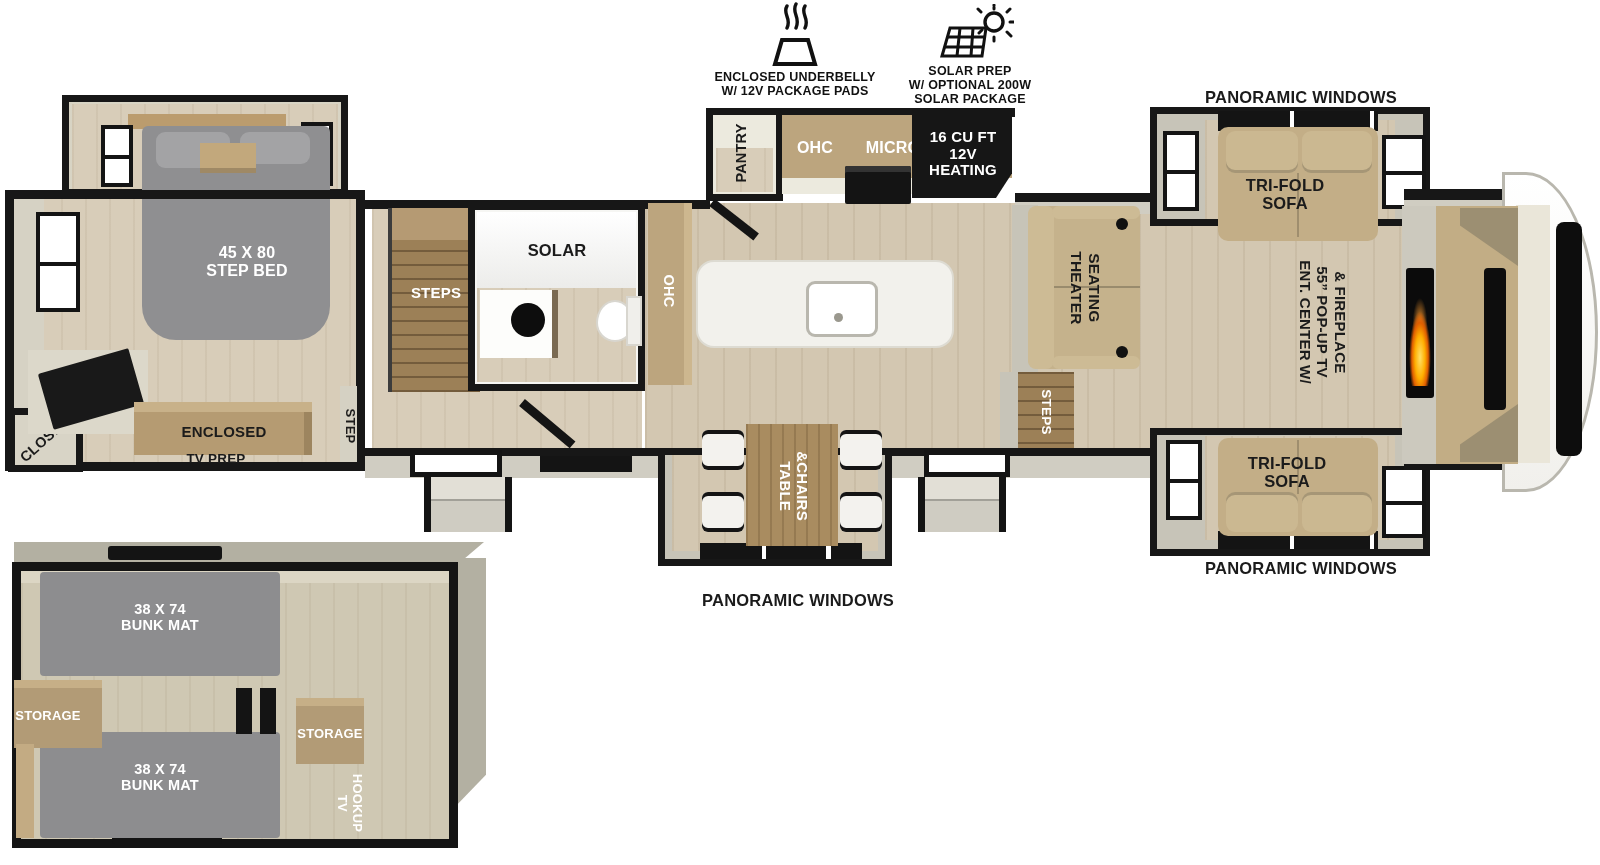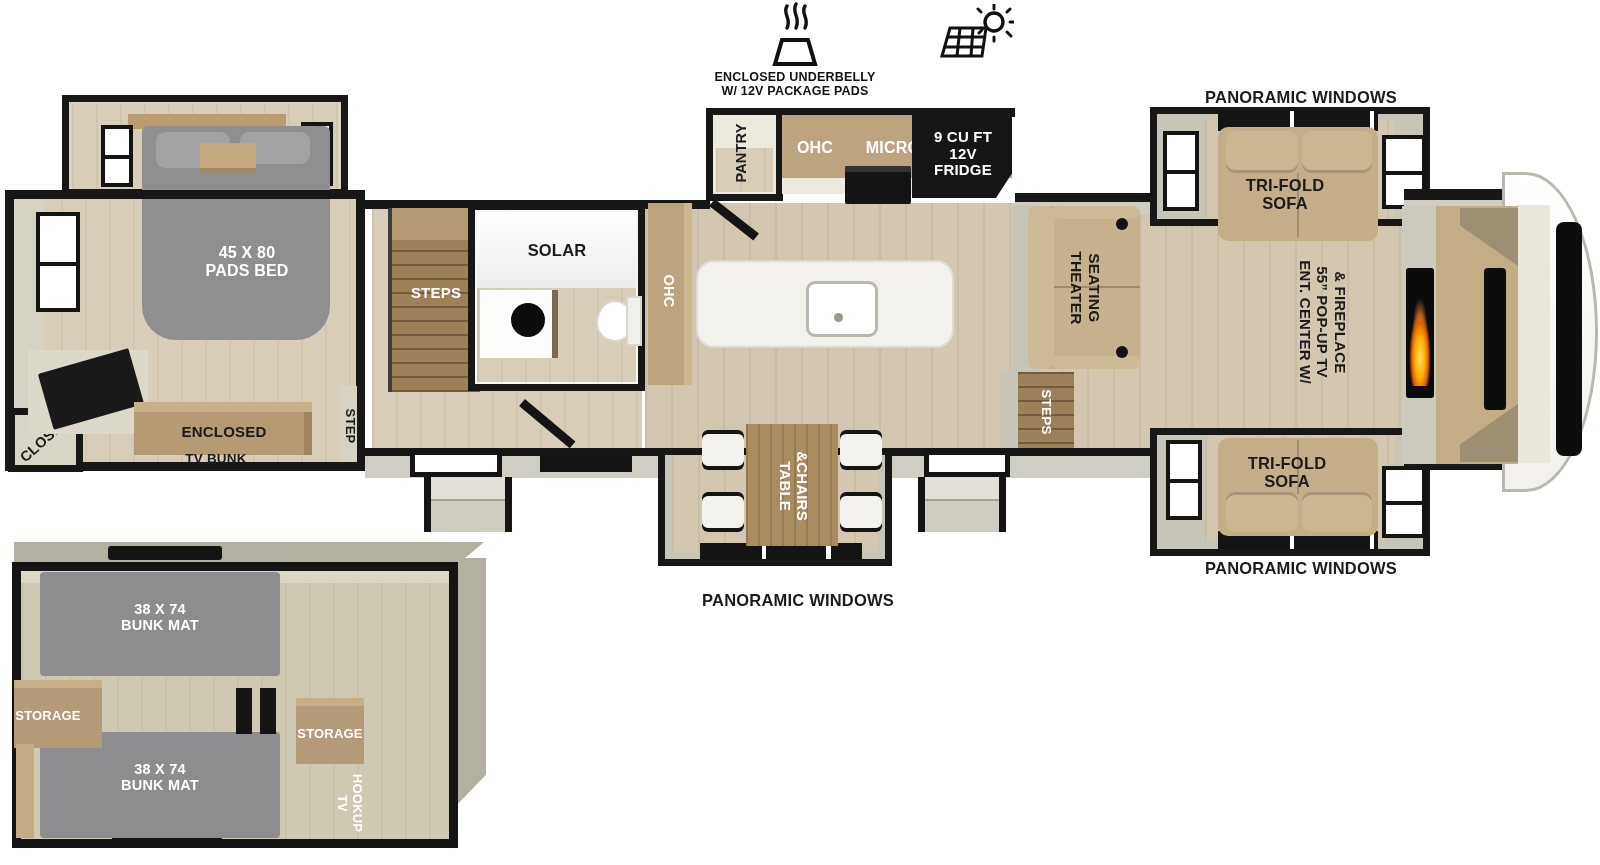--- a/index.html
+++ b/index.html
@@ -61,20 +61,25 @@
       <g stroke="#111" stroke-width="3" stroke-linecap="round">
         <path d="M64 2 v-1 M64 3 v2 M77 8 l3 -3 M80 18 h4 M77 28 l4 4 M51 8 l-3 -3 M64 33 v4 M52 26 l-3 3"></path>
       </g>
       <g fill="none" stroke="#111" stroke-width="3">
         <path d="M12 52 L20 24 H56 L52 52 Z"></path>
         <path d="M14 43 H53 M17 33 H55"></path>
         <path d="M30 24 L27 52 M43 24 L41 52"></path>
       </g>
     </svg>
   </div>
+  <div class="legend" style="left:880px;top:64px;width:180px;font-size:12.5px;">
+    <div>SOLAR PREP</div>
+    <div>W/ OPTIONAL 200W</div>
+    <div>SOLAR PACKAGE</div>
+  </div>
 
   <div class="floor" style="left:645px;top:203px;width:760px;height:249px;"></div>
   <div class="floor2" style="left:372px;top:209px;width:270px;height:241px;"></div>
   <div class="floor2" style="left:13px;top:198px;width:344px;height:266px;"></div>
 
   <div class="box" style="left:62px;top:95px;width:286px;height:101px;background:#d8d4c4;"></div>
   <div class="floor2" style="left:72px;top:104px;width:266px;height:85px;"></div>
   <div class="abs" style="left:128px;top:114px;width:158px;height:15px;background:#bb9c6e;"></div>
   <div class="win" style="left:101px;top:125px;width:32px;height:62px;">
       <div class="mul" style="left:0;right:0;top:26px;height:4px;"></div>
@@ -82,41 +87,41 @@
   <div class="win" style="left:301px;top:122px;width:32px;height:64px;">
       <div class="mul" style="left:0;right:0;top:27px;height:4px;"></div>
     </div>
 
   <div class="abs" style="left:142px;top:126px;width:188px;height:214px;background:#8f8f91;border-radius:6px 6px 34px 34px;"></div>
   <div class="abs" style="left:156px;top:132px;width:74px;height:36px;background:#a3a3a5;border-radius:9px;"></div>
   <div class="abs" style="left:240px;top:132px;width:70px;height:32px;background:#a3a3a5;border-radius:9px;"></div>
   <div class="abs" style="left:200px;top:143px;width:56px;height:30px;background:#c2a87c;box-shadow:inset 0 -5px 0 rgba(0,0,0,.18);"></div>
   <div class="lbl w" style="left:247px;top:262px;font-size:16px;">
     <div>45 X 80</div>
-      <div>PADS BED</div>
+      <div>STEP BED</div>
   </div>
 
   <div class="wall" style="left:5px;top:190px;width:360px;height:9px;"></div>
   <div class="wall" style="left:5px;top:190px;width:9px;height:281px;"></div>
   <div class="wall" style="left:5px;top:462px;width:360px;height:9px;"></div>
   <div class="wall" style="left:356px;top:190px;width:9px;height:281px;"></div>
   <div class="ltwall" style="left:14px;top:199px;width:30px;height:263px;"></div>
   <div class="win" style="left:36px;top:212px;width:44px;height:100px;">
       <div class="mul" style="left:0;right:0;top:46px;height:4px;"></div>
     </div>
 
   <div class="box" style="left:8px;top:408px;width:75px;height:64px;background:#d8d4c6;"></div>
   <div class="lbl rdiag" style="left:45px;top:440px;font-size:14.5px;">CLOSET</div>
 
   <div class="abs" style="left:28px;top:350px;width:120px;height:84px;background:#dcd8ca;"></div>
   <div class="abs" style="left:44px;top:360px;width:94px;height:58px;background:#191919;transform:rotate(-16deg);border-radius:2px;"></div>
 
   <div class="abs" style="left:134px;top:402px;width:178px;height:53px;background:#b59b72;box-shadow:inset 0 10px 0 #c8b189, inset -8px 0 0 #9d855f;"></div>
   <div class="lbl" style="left:224px;top:432px;font-size:15px;">ENCLOSED</div>
-  <div class="lbl" style="left:216px;top:459px;font-size:13.5px;">TV BUNK</div>
+  <div class="lbl" style="left:216px;top:459px;font-size:13.5px;">TV PREP</div>
 
   <div class="abs" style="left:340px;top:386px;width:17px;height:76px;background:#d5d1c3;"></div>
   <div class="lbl v" style="left:350px;top:426px;font-size:13px;">STEP</div>
 
   <div class="wall" style="left:365px;top:200px;width:345px;height:9px;"></div>
   <div class="wall" style="left:365px;top:448px;width:297px;height:8px;"></div>
   <div class="gray" style="left:365px;top:456px;width:297px;height:22px;background:#d0cdc2;"></div>
 
   <div class="steps" style="left:388px;top:208px;width:88px;height:184px;border-left:4px solid #3c3c3c;"></div>
   <div class="abs" style="left:392px;top:208px;width:84px;height:32px;background:#b59a73;"></div>
@@ -146,23 +151,23 @@
   <div class="abs" style="left:712px;top:198px;width:56px;height:9px;background:#141414;transform:rotate(38deg);transform-origin:left center;"></div>
 
   <div class="wall" style="left:782px;top:108px;width:233px;height:9px;"></div>
   <div class="abs" style="left:782px;top:115px;width:230px;height:63px;background:#bca57e;"></div>
   <div class="abs" style="left:782px;top:178px;width:140px;height:16px;background:#eceade;"></div>
   <div class="lbl w" style="left:815px;top:148px;font-size:16px;">OHC</div>
   <div class="lbl w" style="left:893px;top:148px;font-size:16px;">MICRO</div>
   <div class="abs" style="left:845px;top:166px;width:66px;height:38px;background:#141414;border-radius:2px;box-shadow:inset 0 6px 0 #333;"></div>
   <div class="abs" style="left:912px;top:110px;width:100px;height:88px;background:#161616;clip-path:polygon(0 0,100% 0,100% 72%,84% 100%,0 100%);"></div>
   <div class="lbl w" style="left:963px;top:154px;font-size:15px;">
-    <div>9 CU FT</div>
+    <div>16 CU FT</div>
       <div>12V</div>
-      <div>FRIDGE</div>
+      <div>HEATING</div>
   </div>
 
   <div class="abs" style="left:698px;top:262px;width:254px;height:84px;background:#f2f1ec;border-radius:16px;box-shadow:0 0 0 2px #dddbd2;"></div>
   <div class="abs" style="left:806px;top:281px;width:66px;height:50px;background:#fff;border:3px solid #b9b7ae;border-radius:9px;"></div>
   <div class="abs" style="left:834px;top:313px;width:9px;height:9px;background:#9a988e;border-radius:50%;"></div>
 
   <div class="wall" style="left:1015px;top:193px;width:140px;height:9px;"></div>
   <div class="gray" style="left:1015px;top:202px;width:140px;height:12px;background:#d0cdc2;"></div>
 
   <div class="arrow" style="left:1058px;top:103px;width:94px;height:90px;clip-path:polygon(15% 0,85% 0,85% 52%,100% 52%,50% 100%,0 52%,15% 52%);"></div>

